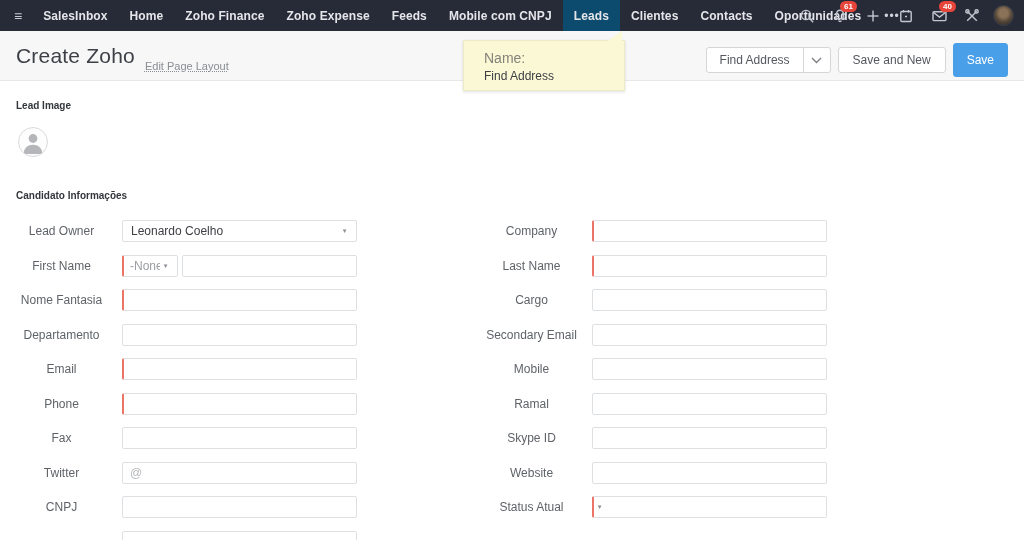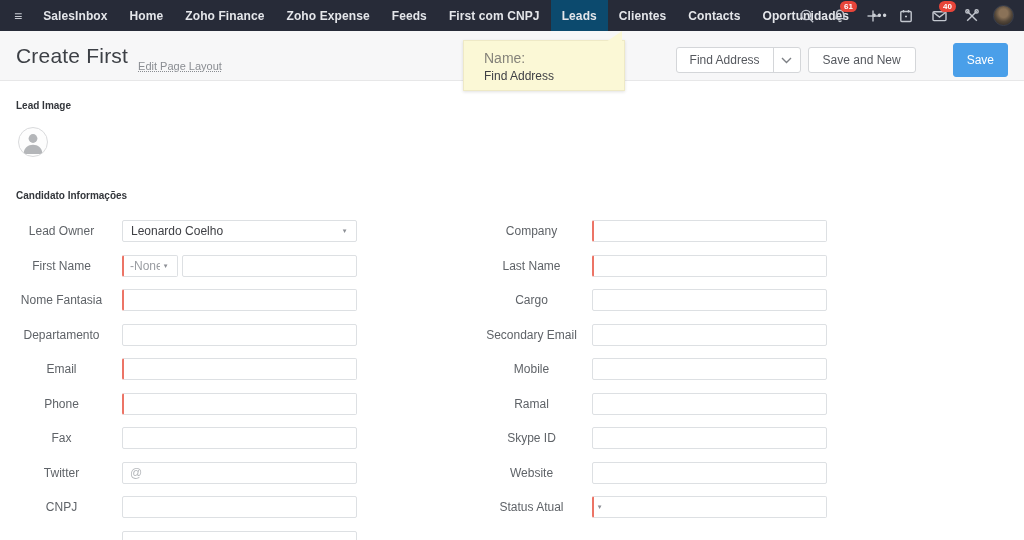--- a/index.html
+++ b/index.html
@@ -34,21 +34,21 @@
   .edit-layout { margin-left:10px; margin-top:21px; font-size:11px; color:#8a8d92;
     text-decoration:underline; text-decoration-style:dotted; cursor:pointer; }
   .hdr-buttons { position:absolute; right:16px; top:12px; display:flex; gap:7px;
     align-items:center; }
   .btn { height:26px; background:#fff; border:1px solid #d4d6d9; border-radius:3px;
     font-size:12px; color:#55585e; display:flex; align-items:center; cursor:pointer; }
   .split-label { padding:0 13px; }
   .split-arrow { width:27px; height:100%; border-left:1px solid #d4d6d9;
     display:flex; align-items:center; justify-content:center; }
   .btn-plain { padding:0 14px; }
-  .btn-primary { background:#4a9fe9; border-color:#4a9fe9; color:#fff; padding:16px 13px;margin-left:30px; }
+  .btn-primary { background:#4a9fe9; border-color:#4a9fe9; color:#fff; padding:16px 13px; }
 
   
   .tooltip { position:absolute; left:463px; top:40px; width:162px; height:51px;
     background:#fbf8d6; border:1px solid #eee9c6; box-shadow:0 1px 3px rgba(0,0,0,.12);
     padding:9px 0 0 20px; z-index:20; }
   .tooltip::before { content:''; position:absolute; top:-10px; right:2px; width:0; height:0;
     border-left:16px solid transparent; border-bottom:11px solid #fbf8d6; }
   .tt-label { font-size:14px; color:#85837a; }
   .tt-value { font-size:12px; color:#3f4045; margin-top:3px; }
 
@@ -80,21 +80,21 @@
 </head>
 <body>
 
 <div class="topnav">
   <span class="hamburger">≡</span>
   <span class="nav-item">SalesInbox</span>
   <span class="nav-item">Home</span>
   <span class="nav-item">Zoho Finance</span>
   <span class="nav-item">Zoho Expense</span>
   <span class="nav-item">Feeds</span>
-  <span class="nav-item">First com CNPJ</span>
+  <span class="nav-item">Mobile com CNPJ</span>
   <span class="nav-item active">Leads</span>
   <span class="nav-item">Clientes</span>
   <span class="nav-item">Contacts</span>
   <span class="nav-item">Oportunidades</span>
   <span class="nav-more">•••</span>
 
   <div class="nav-right">
     <span class="nav-ico">
       <svg width="16" height="16" viewBox="0 0 16 16">
           <circle cx="7" cy="7" r="4.6"></circle>
@@ -135,21 +135,21 @@
           <line x1="12.8" y1="3.2" x2="3.2" y2="12.8"></line>
           <circle cx="3.4" cy="3.4" r="1.6"></circle>
           <circle cx="12.6" cy="3.4" r="1.6"></circle>
         </svg>
     </span>
     <span class="avatar-top"></span>
   </div>
 </div>
 
 <div class="header">
-  <span class="page-title">Create First</span>
+  <span class="page-title">Create Zoho</span>
   <span class="edit-layout">Edit Page Layout</span>
   <div class="hdr-buttons">
     <div class="btn">
       <span class="split-label">Find Address</span>
       <span class="split-arrow">
         <svg width="11" height="7" viewBox="0 0 11 7" style="stroke:#7d8085;fill:none;stroke-width:1.4">
             <polyline points="1,1 5.5,5.5 10,1"></polyline>
           </svg>
       </span>
     </div>

